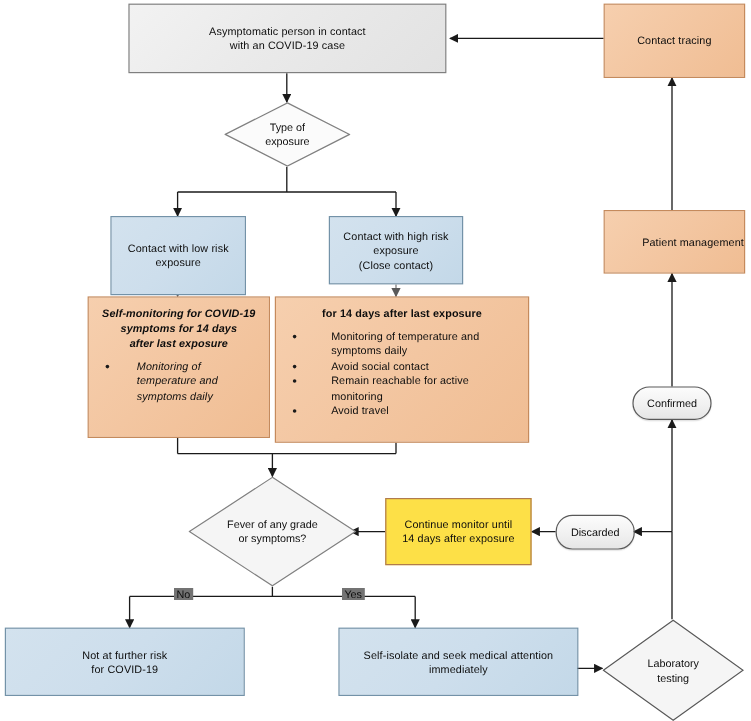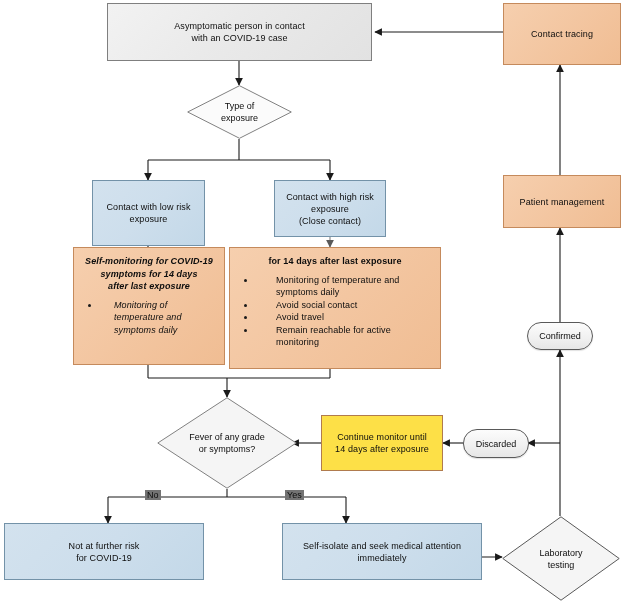--- a/index.html
+++ b/index.html
@@ -229,22 +229,22 @@
   </div>
 
   <div class="node box orange" style="left:229px; top:247px; width:212px; height:122px; justify-content:flex-start; padding-top:7px;">
     <div class="nodebody">
       <div class="nodetitle">
         <div>for 14 days after last exposure</div>
       </div>
       <ul class="bullets wide">
         <li>Monitoring of temperature and symptoms daily</li>
         <li>Avoid social contact</li>
+        <li>Remain reachable for active monitoring</li>
         <li>Avoid travel</li>
-        <li>Remain reachable for active monitoring</li>
       </ul>
     </div>
   </div>
 
   <div class="diamond" style="left:157px; top:397px; width:140px; height:92px;">
     <svg class="dshape" viewBox="0 0 140 92" preserveAspectRatio="none">
       <polygon points="70,0.8 139.2,46 70,91.2 0.8,46" fill="#f5f5f5" stroke="#808080" stroke-width="1"></polygon>
     </svg>
     <div class="dlabel">
       <div>Fever of any grade</div>
@@ -258,21 +258,21 @@
   </div>
 
   <div class="pill" style="left:463px; top:429px; width:66px; height:29px;">
     <span>Discarded</span>
   </div>
 
   <div class="pill" style="left:527px; top:322px; width:66px; height:28px;">
     <span>Confirmed</span>
   </div>
 
-  <div class="node box orange" style="left:503px; top:175px; width:118px; height:53px;">
+  <div class="node box orange" style="left:503px; top:175px; width:118px; height:53px;align-items:flex-end;">
     <div>Patient management</div>
   </div>
 
   <div class="node box orange" style="left:503px; top:3px; width:118px; height:62px;">
     <div>Contact tracing</div>
   </div>
 
   <div class="diamond" style="left:502px; top:516px; width:118px; height:85px;">
     <svg class="dshape" viewBox="0 0 118 85" preserveAspectRatio="none">
       <polygon points="59,0.8 117.2,42.5 59,84.2 0.8,42.5" fill="#f5f5f5" stroke="#595959" stroke-width="1"></polygon>

